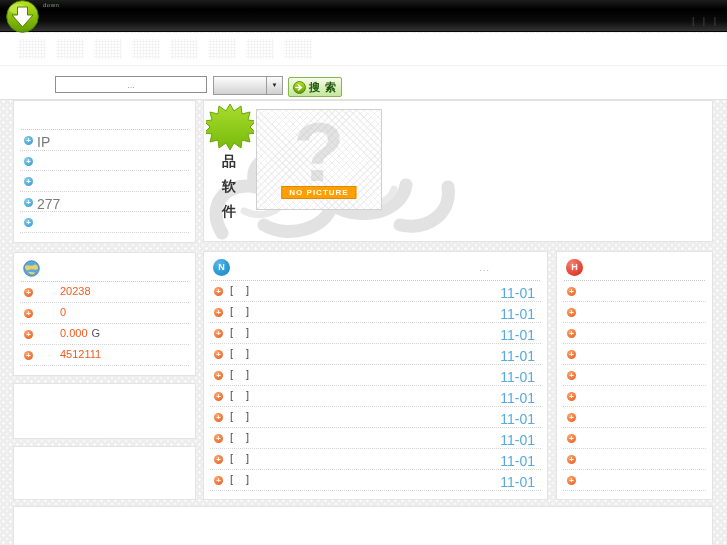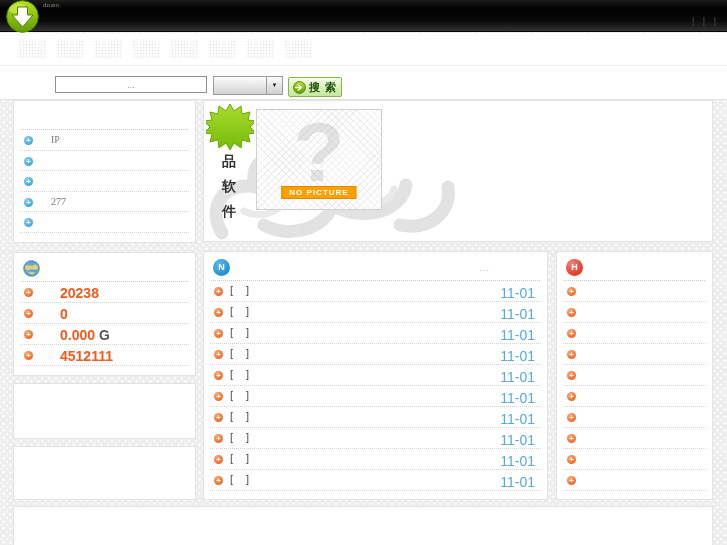--- a/index.html
+++ b/index.html
@@ -57,22 +57,22 @@
 
   .panel-head { position:relative; height:29px; margin:0 7px; border-bottom:1px dotted #c9c9c9; }
   .panel-head .circ { position:absolute; left:2px; top:7px; }
   .more { position:absolute; right:50px; top:11px; font-size:9px; color:#aaa; letter-spacing:1px; cursor:pointer; }
 
   .row { position:relative; height:20.5px; margin:0 6px; border-bottom:1px dotted #d4d4d4; }
   .plus { position:absolute; left:4px; top:6px; width:9px; height:9px; border-radius:50%;
     color:#fff; font:bold 8px/9px "Liberation Sans",sans-serif; text-align:center; }
   .plus.blue   { background:radial-gradient(circle at 35% 30%, #85cdf2, #2e96d2); }
   .plus.orange { background:radial-gradient(circle at 35% 30%, #ffa56a, #ea5413); }
-  .row-label { position:absolute; left:31px; top:4px; font-size:10px; color:#7a7a7a;font-family:Liberation Serif, serif; }
-  .stat-val { position:absolute; left:40px; top:3px; font-size:14px; font-weight:bold; color:#f4591c; }
+  .row-label { position:absolute; left:17px; top:4px; font-size:14px; color:#7a7a7a; }
+  .stat-val { position:absolute; left:40px; top:3px; font-size:11px; font-weight:normal; color:#f4591c; }
   .stat-suffix { color:#555; margin-left:4px; }
   .bracket { position:absolute; left:20px; top:3px; font-size:11px; color:#4a4a4a; letter-spacing:5px; }
   .row-date { position:absolute; right:6px; top:4px; font-size:14px; color:#58a9de; }
 
   .circ-ico { width:17px; height:17px; border-radius:50%; color:#fff;
     font:bold 9px/17px "Liberation Sans",sans-serif; text-align:center; display:block; }
   .ico-news { background:radial-gradient(circle at 35% 28%, #55b9ea, #0f7fc3); }
   .ico-hot  { background:radial-gradient(circle at 35% 28%, #f68072, #d81e0e); }
 
   

